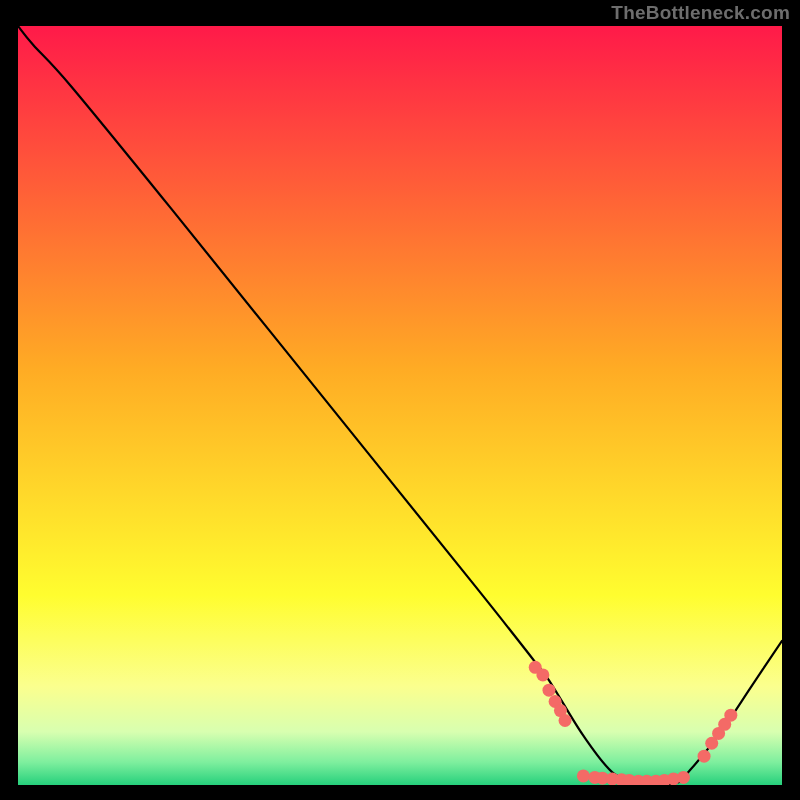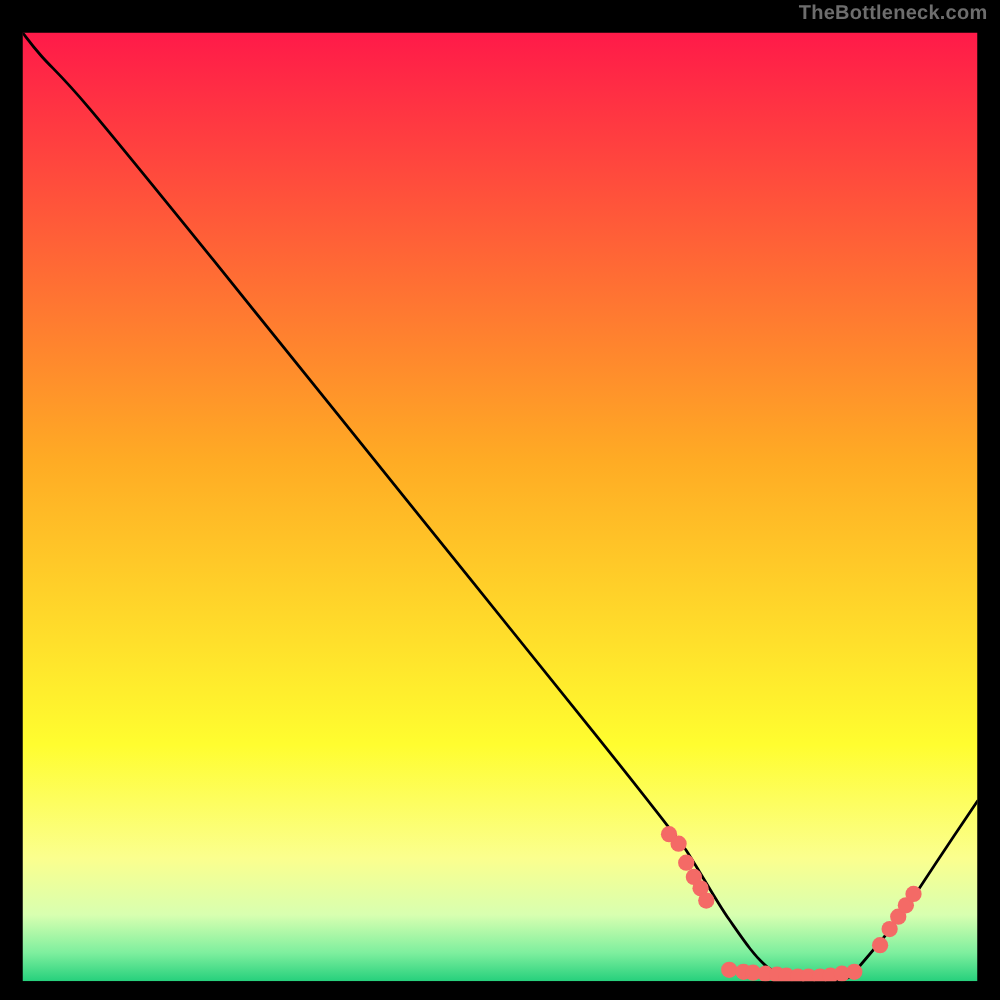--- a/index.html
+++ b/index.html
@@ -29,21 +29,21 @@
   .plot svg {
     display: block;
     width: 100%;
     height: 100%;
   }
   .attribution {
     position: absolute;
     top: 2px;
     right: 10px;
     font-family: Arial, Helvetica, sans-serif;
-    font-size: 16px;
+    font-size: 19px;
     font-weight: 600;
     color: #6d6d6d;
     letter-spacing: 0.2px;
     user-select: none;
   }
 </style>
 </head>
 <body>
 
 <div class="frame">

